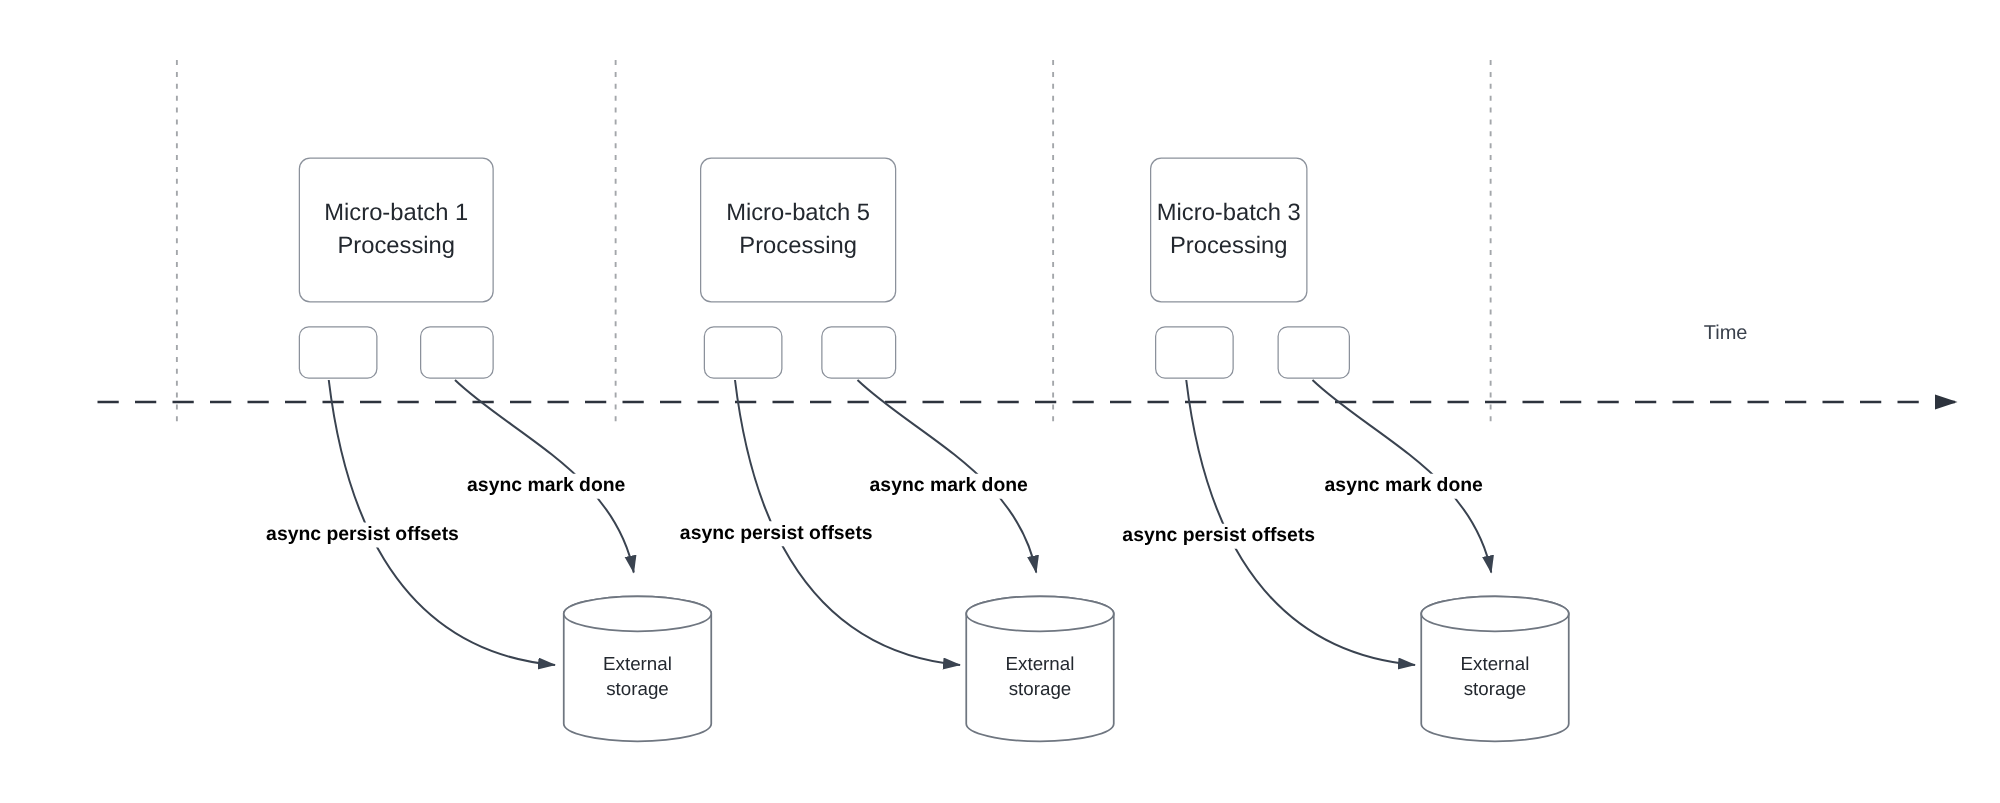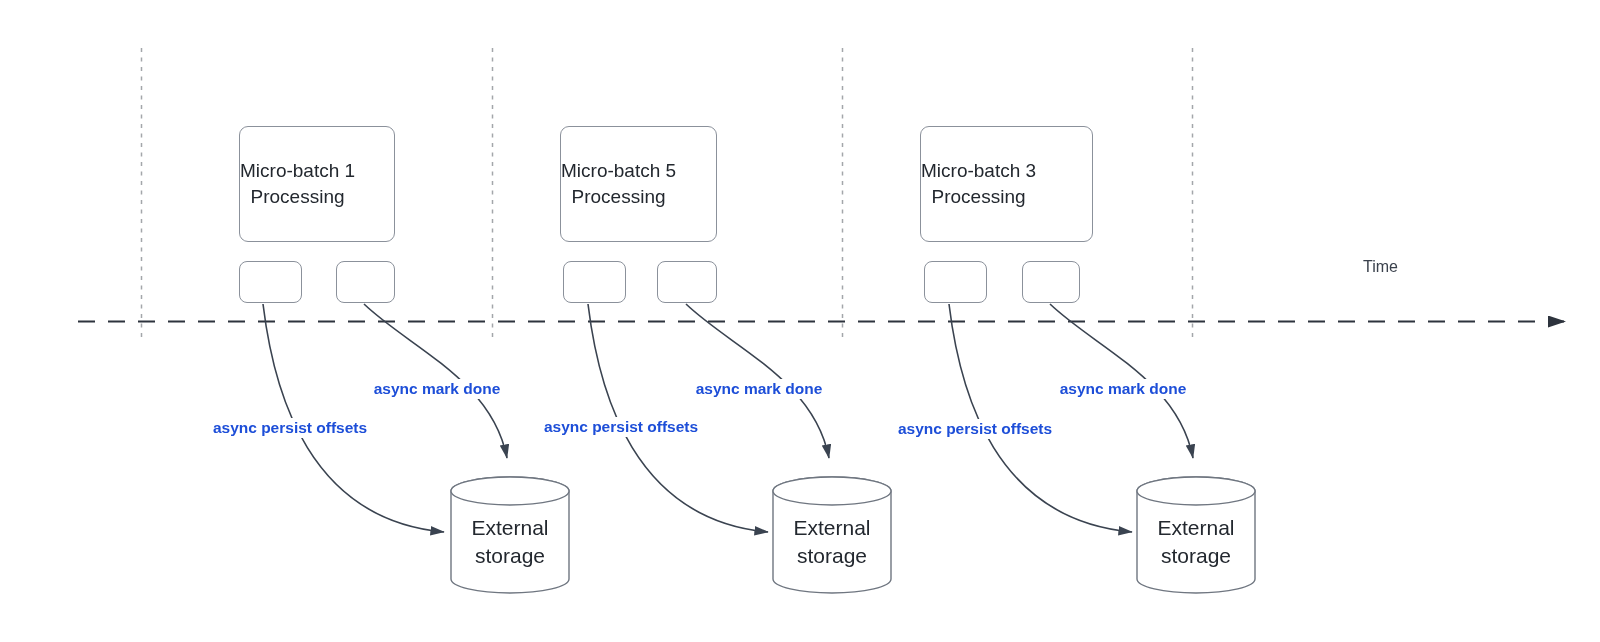--- a/index.html
+++ b/index.html
@@ -23,51 +23,51 @@
     height: 642px;
   }
   .node {
     position: absolute;
     box-sizing: border-box;
     background: #ffffff;
     border: 1px solid #8b919b;
     border-radius: 9px;
     display: flex;
     align-items: center;
-    justify-content: flex-start;
+    justify-content: center;
     text-align: center;
     font-size: 19px;
     line-height: 1.38;
     color: #23282f;
     white-space: pre-line;
   }
   .chip {
     position: absolute;
     box-sizing: border-box;
     background: #ffffff;
     border: 1px solid #8b919b;
     border-radius: 8px;
   }
   .cyl-label {
     position: absolute;
     display: flex;
     align-items: center;
     justify-content: center;
     text-align: center;
-    font-size: 21px;
+    font-size: 15px;
     line-height: 1.35;
     color: #23282f;
     white-space: pre-line;
   }
   .flow-label {
     position: absolute;
     transform: translate(-50%, -50%);
     font-size: 15.5px;
     font-weight: bold;
-    color: #1d4ed8;
+    color: #000000;
     background: #ffffff;
     padding: 1px 3px;
     white-space: nowrap;
   }
   .time-label {
     position: absolute;
     font-size: 16px;
     color: #3a414c;
     white-space: nowrap;
   }
@@ -134,21 +134,21 @@
     <span>Micro-batch 5
 Processing</span>
   </div>
   <div class="chip" style="left:563px; top:261px; width:63px; height:42px;"></div>
   <div class="chip" style="left:657px; top:261px; width:60px; height:42px;"></div>
   <div class="flow-label" style="left:621px; top:427px;">async persist offsets</div>
   <div class="flow-label" style="left:759px; top:389px;">async mark done</div>
   <div class="cyl-label" style="left:773px; top:491px; width:118px; height:102px;">External
 storage</div>
 
-  <div class="node" style="left:920px; top:126px; width:173px; height:116px;">
+  <div class="node" style="left:920px; top:126px; width:126px; height:116px;">
     <span>Micro-batch 3
 Processing</span>
   </div>
   <div class="chip" style="left:924px; top:261px; width:63px; height:42px;"></div>
   <div class="chip" style="left:1022px; top:261px; width:58px; height:42px;"></div>
   <div class="flow-label" style="left:975px; top:429px;">async persist offsets</div>
   <div class="flow-label" style="left:1123px; top:389px;">async mark done</div>
   <div class="cyl-label" style="left:1137px; top:491px; width:118px; height:102px;">External
 storage</div>
 

